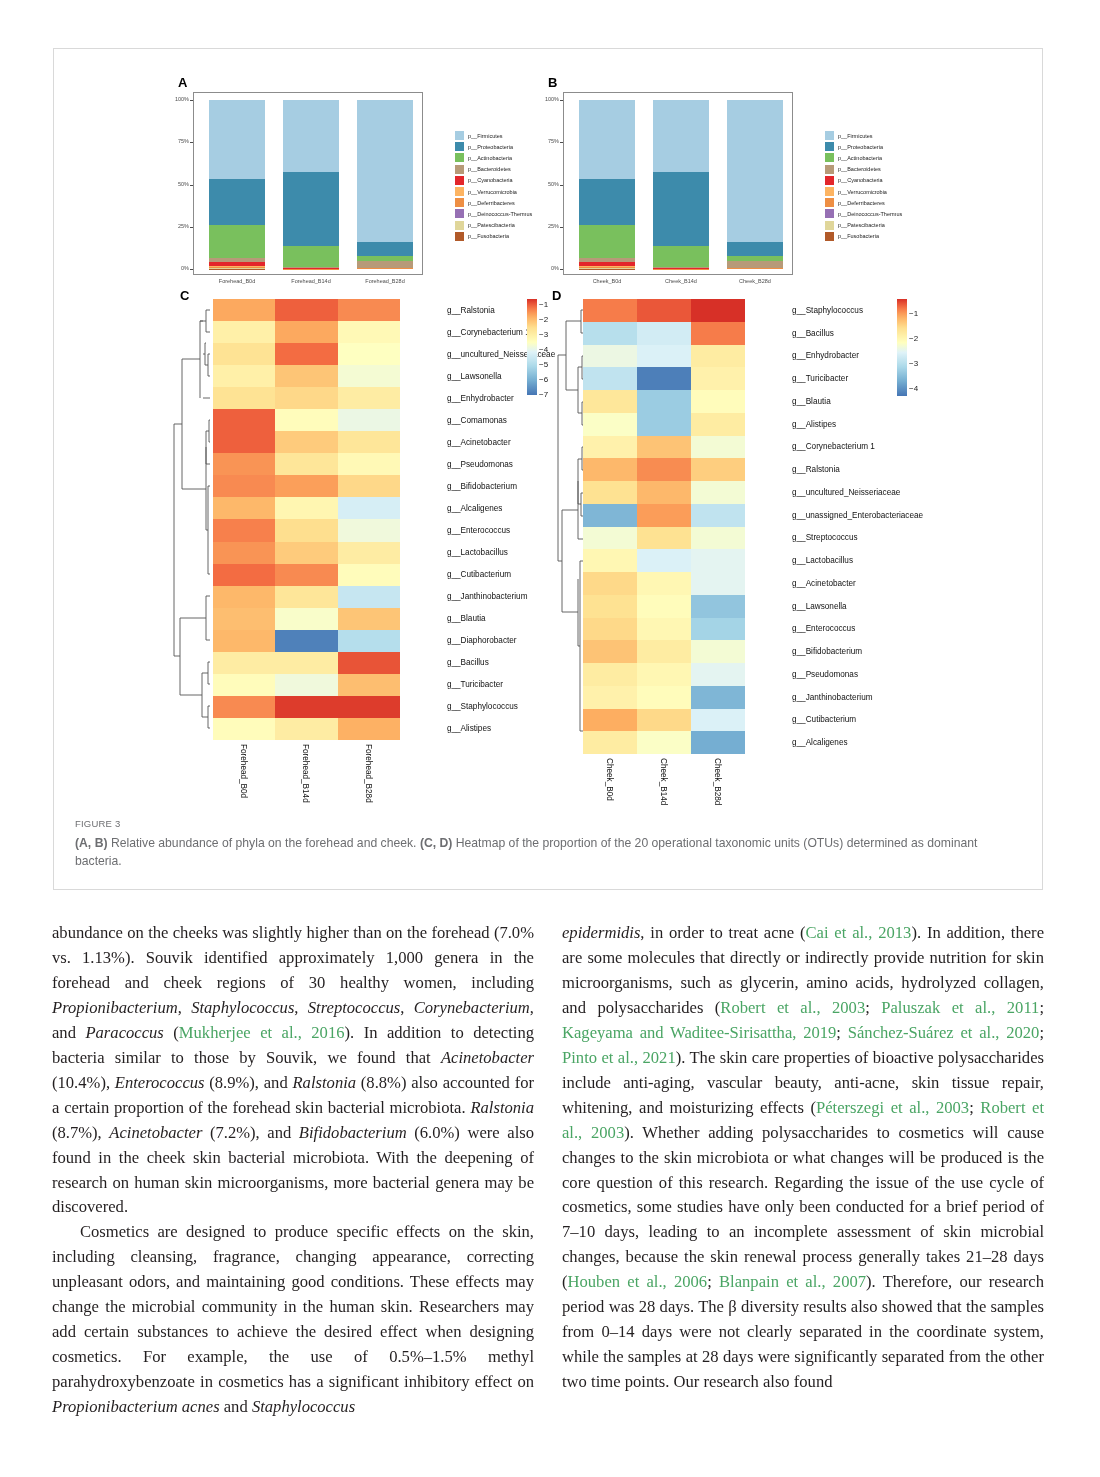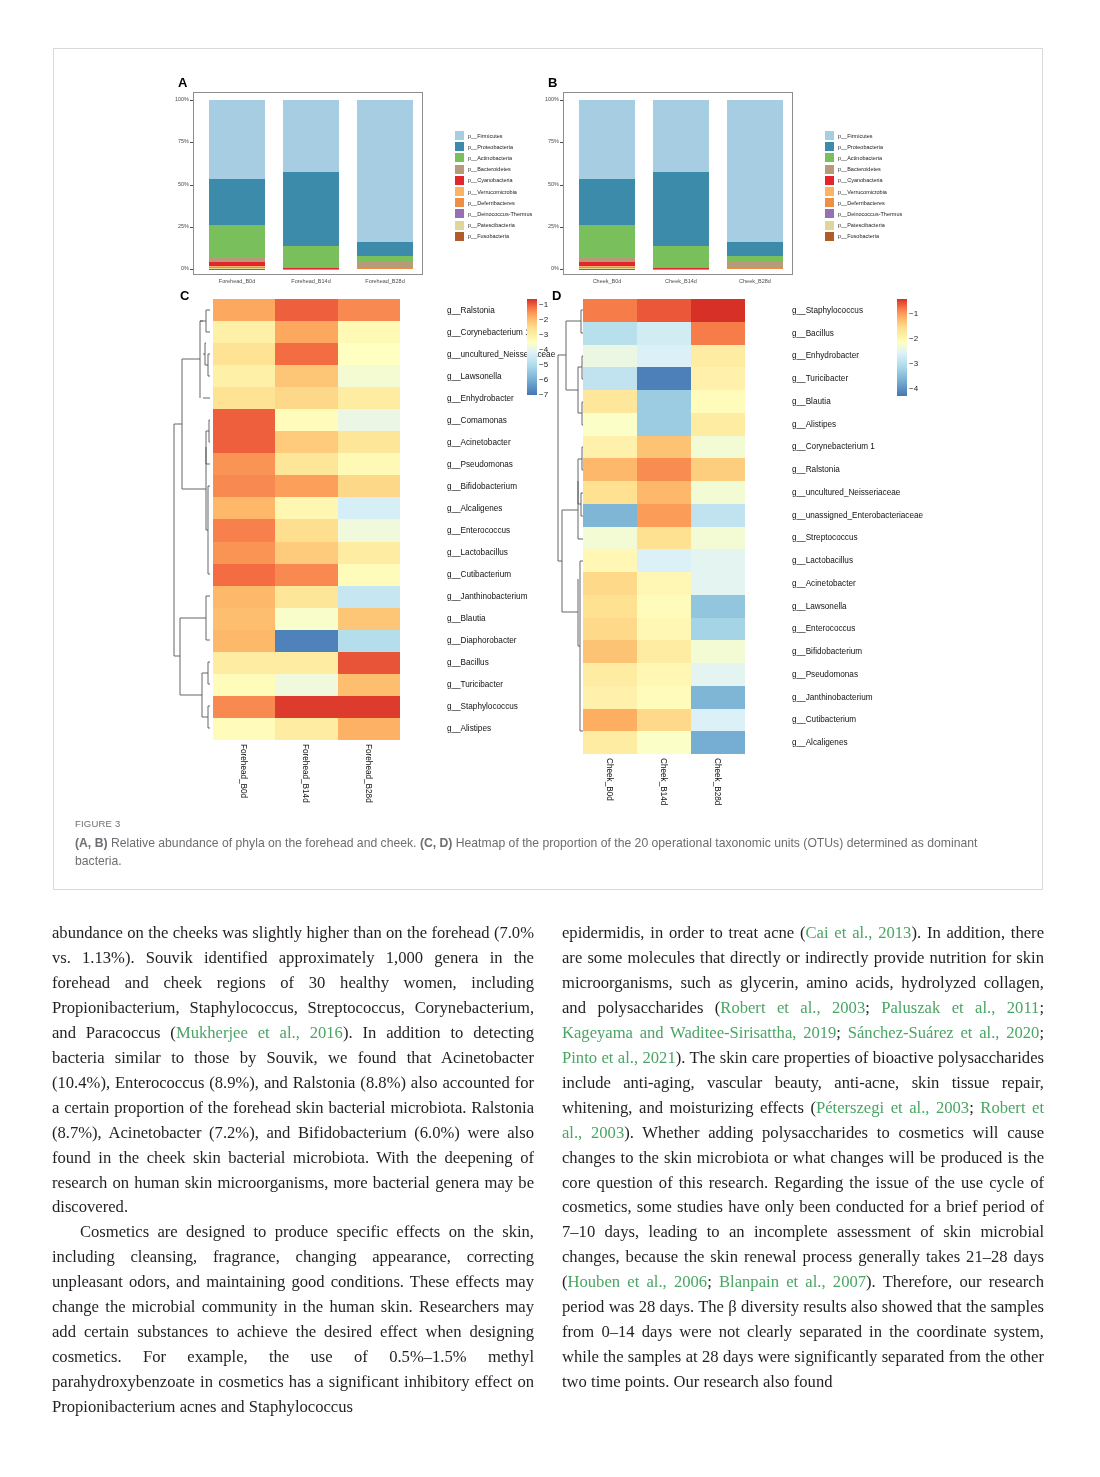--- a/index.html
+++ b/index.html
@@ -23,21 +23,21 @@
   .colorbar { position:absolute; width:10px; }
   .cb-tick { position:absolute; font-size:8px; color:#222; }
   .dendro { position:absolute; }
   .caption-label { position:absolute; left:75px; top:818px; font-size:9.5px; color:#6d6e71; letter-spacing:0.2px; }
   .caption-text { position:absolute; left:75px; top:834px; width:940px; font-size:12.2px; line-height:18px; color:#6d6e71; }
   .caption-text b { color:#6d6e71; font-weight:bold; }
   .text-col { position:absolute; top:921px; width:482px; font-family:"Liberation Serif", serif; font-size:16.6px; line-height:24.95px; color:#231f20; text-align:justify; }
   .text-col p { margin:0; }
   .text-col .indent { text-indent:28px; }
   .cite { color:#4aa564; }
-  .it { }
+  .it { font-style:italic; }
 </style>
 </head>
 <body>
 
 <div class="figure-frame"></div>
 
 <div class="panel-letter" style="left:178px;top:75px;">A</div>
 <div id="chartA"></div>
 
 <div class="panel-letter" style="left:548px;top:75px;">B</div>

